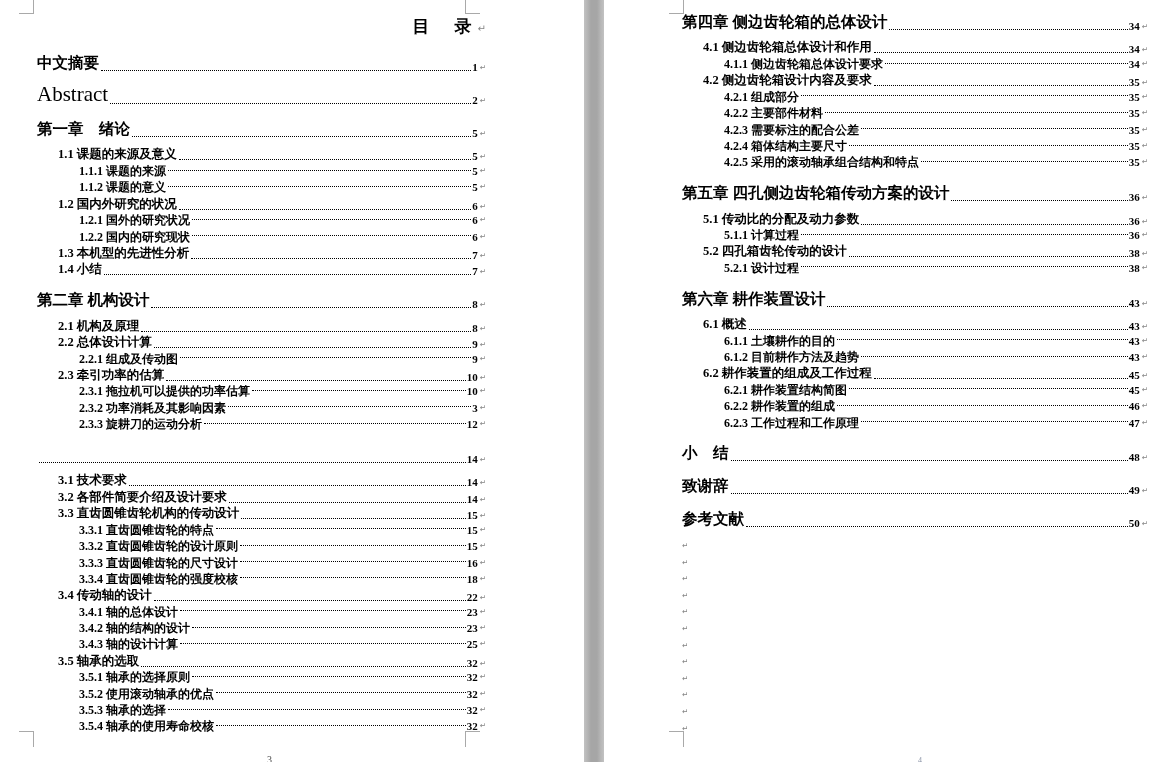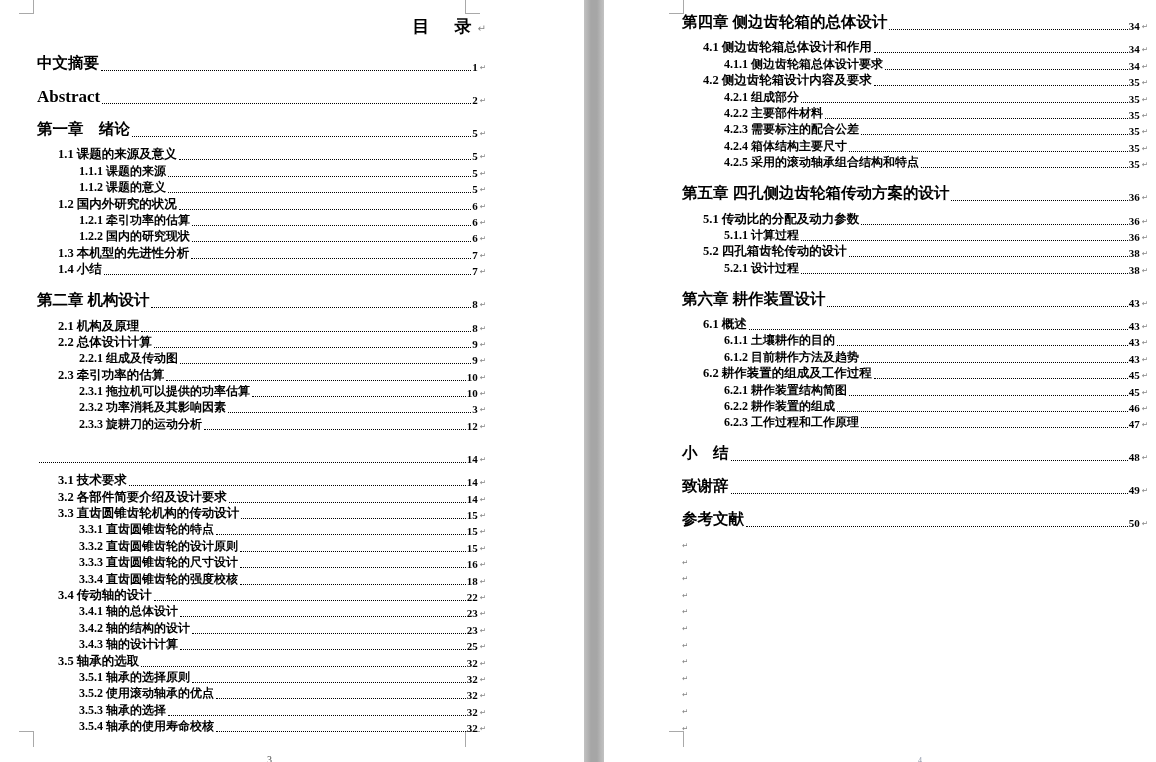--- a/index.html
+++ b/index.html
@@ -28,24 +28,24 @@
   .doc-title .pmark{font-size:10px;letter-spacing:0;}
   .row{
     display:flex;align-items:flex-end;height:16.4px;
     white-space:nowrap;font-weight:bold;
   }
   .row .txt{flex:0 0 auto;}
   .row.h{height:21px;margin-top:12px;font-size:15.5px;}
   .row.h.first{margin-top:15px;}
   .row.h + .row.s1, .row.h + .row.s2{margin-top:7px;}
   .row.s1{font-size:12.5px;}
-  .row.s2{font-size:12px;}
+  .row.s2{font-size:12px;align-items:center;}
   .row.s1 .txt{padding-left:21px;}
   .row.s2 .txt{padding-left:42px;}
-  .row.latin .txt{font-weight:bold;font-size:17px;}
+  .row.latin .txt{font-weight:normal;font-size:21px;}
   .leader{
     flex:1 1 auto;min-width:8px;
     border-bottom:1px dotted #000;
     margin:0 1px 3px 2px;
   }
   .pg{
     flex:0 0 auto;font-size:11px;font-weight:600;
     padding-bottom:1px;
   }
   .pmark{
@@ -124,21 +124,21 @@
   </div>
 
   <div class="row s1">
     <span class="txt">1.2 国内外研究的状况</span>
     <span class="leader"></span>
     <span class="pg">6</span>
     <span class="pmark">↵</span>
   </div>
 
   <div class="row s2">
-    <span class="txt">1.2.1 牵引功率的估算</span>
+    <span class="txt">1.2.1 国外的研究状况</span>
     <span class="leader"></span>
     <span class="pg">6</span>
     <span class="pmark">↵</span>
   </div>
 
   <div class="row s2">
     <span class="txt">1.2.2 国内的研究现状</span>
     <span class="leader"></span>
     <span class="pg">6</span>
     <span class="pmark">↵</span>

